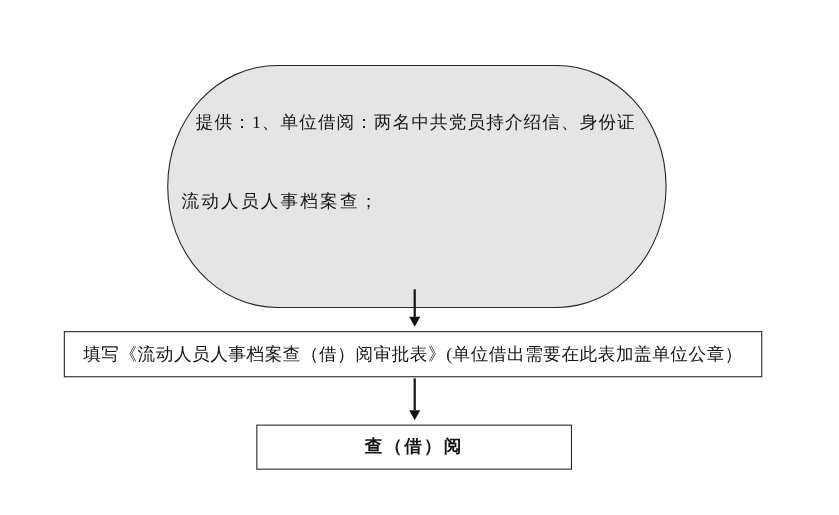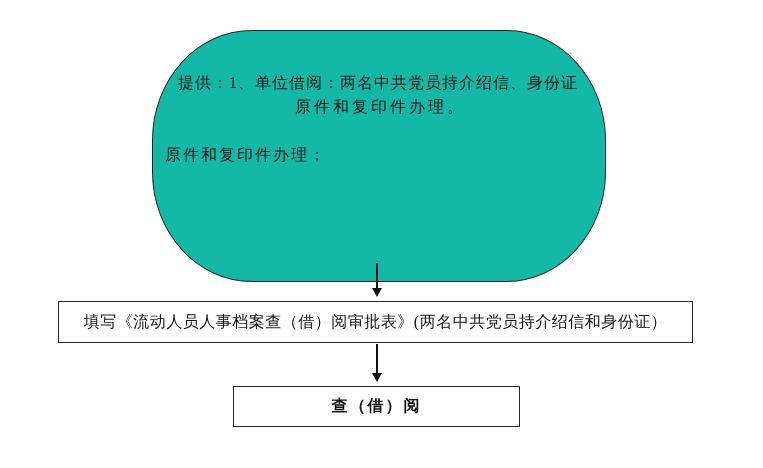--- a/index.html
+++ b/index.html
@@ -13,27 +13,27 @@
     height: 468px;
     background: #ffffff;
     overflow: hidden;
     font-family: "Liberation Serif", serif;
     color: #141414;
   }
   
   .terminator {
     position: absolute;
     left: 152px;
-    top: 30px;
+    top: 59px;
     width: 454px;
-    height: 252px;
+    height: 221px;
     box-sizing: border-box;
     border: 1.5px solid #262626;
     border-radius: 100px / 110px;
-    background: #14b8a6;
+    background: #e5e5e5;
   }
   .t-line {
     position: absolute;
     font-size: 16px;
     line-height: 20px;
     letter-spacing: 1px;
     white-space: nowrap;
     color: #141414;
   }
   .t-line.l1 { left: 25px;  top: 42px; }
@@ -97,31 +97,30 @@
   .arrow.a2 .stem { height: 29px; }
   .arrow.a2 .head { top: 29px; }
 </style>
 </head>
 <body>
 
 <div class="canvas">
 
   <div class="terminator">
     <div class="t-line l1">提供：1、单位借阅：两名中共党员持介绍信、身份证</div>
-    <div class="t-line l2">原件和复印件办理。</div>
-    <div class="t-line l4">原件和复印件办理；</div>
+    <div class="t-line l4">流动人员人事档案查；</div>
   </div>
 
   <div class="arrow a1">
     <div class="stem"></div>
     <div class="head"></div>
   </div>
 
   <div class="box process">
-    <span>填写《流动人员人事档案查（借）阅审批表》(两名中共党员持介绍信和身份证）</span>
+    <span>填写《流动人员人事档案查（借）阅审批表》(单位借出需要在此表加盖单位公章）</span>
   </div>
 
   <div class="arrow a2">
     <div class="stem"></div>
     <div class="head"></div>
   </div>
 
   <div class="box result">
     <span>查（借）阅</span>
   </div>

